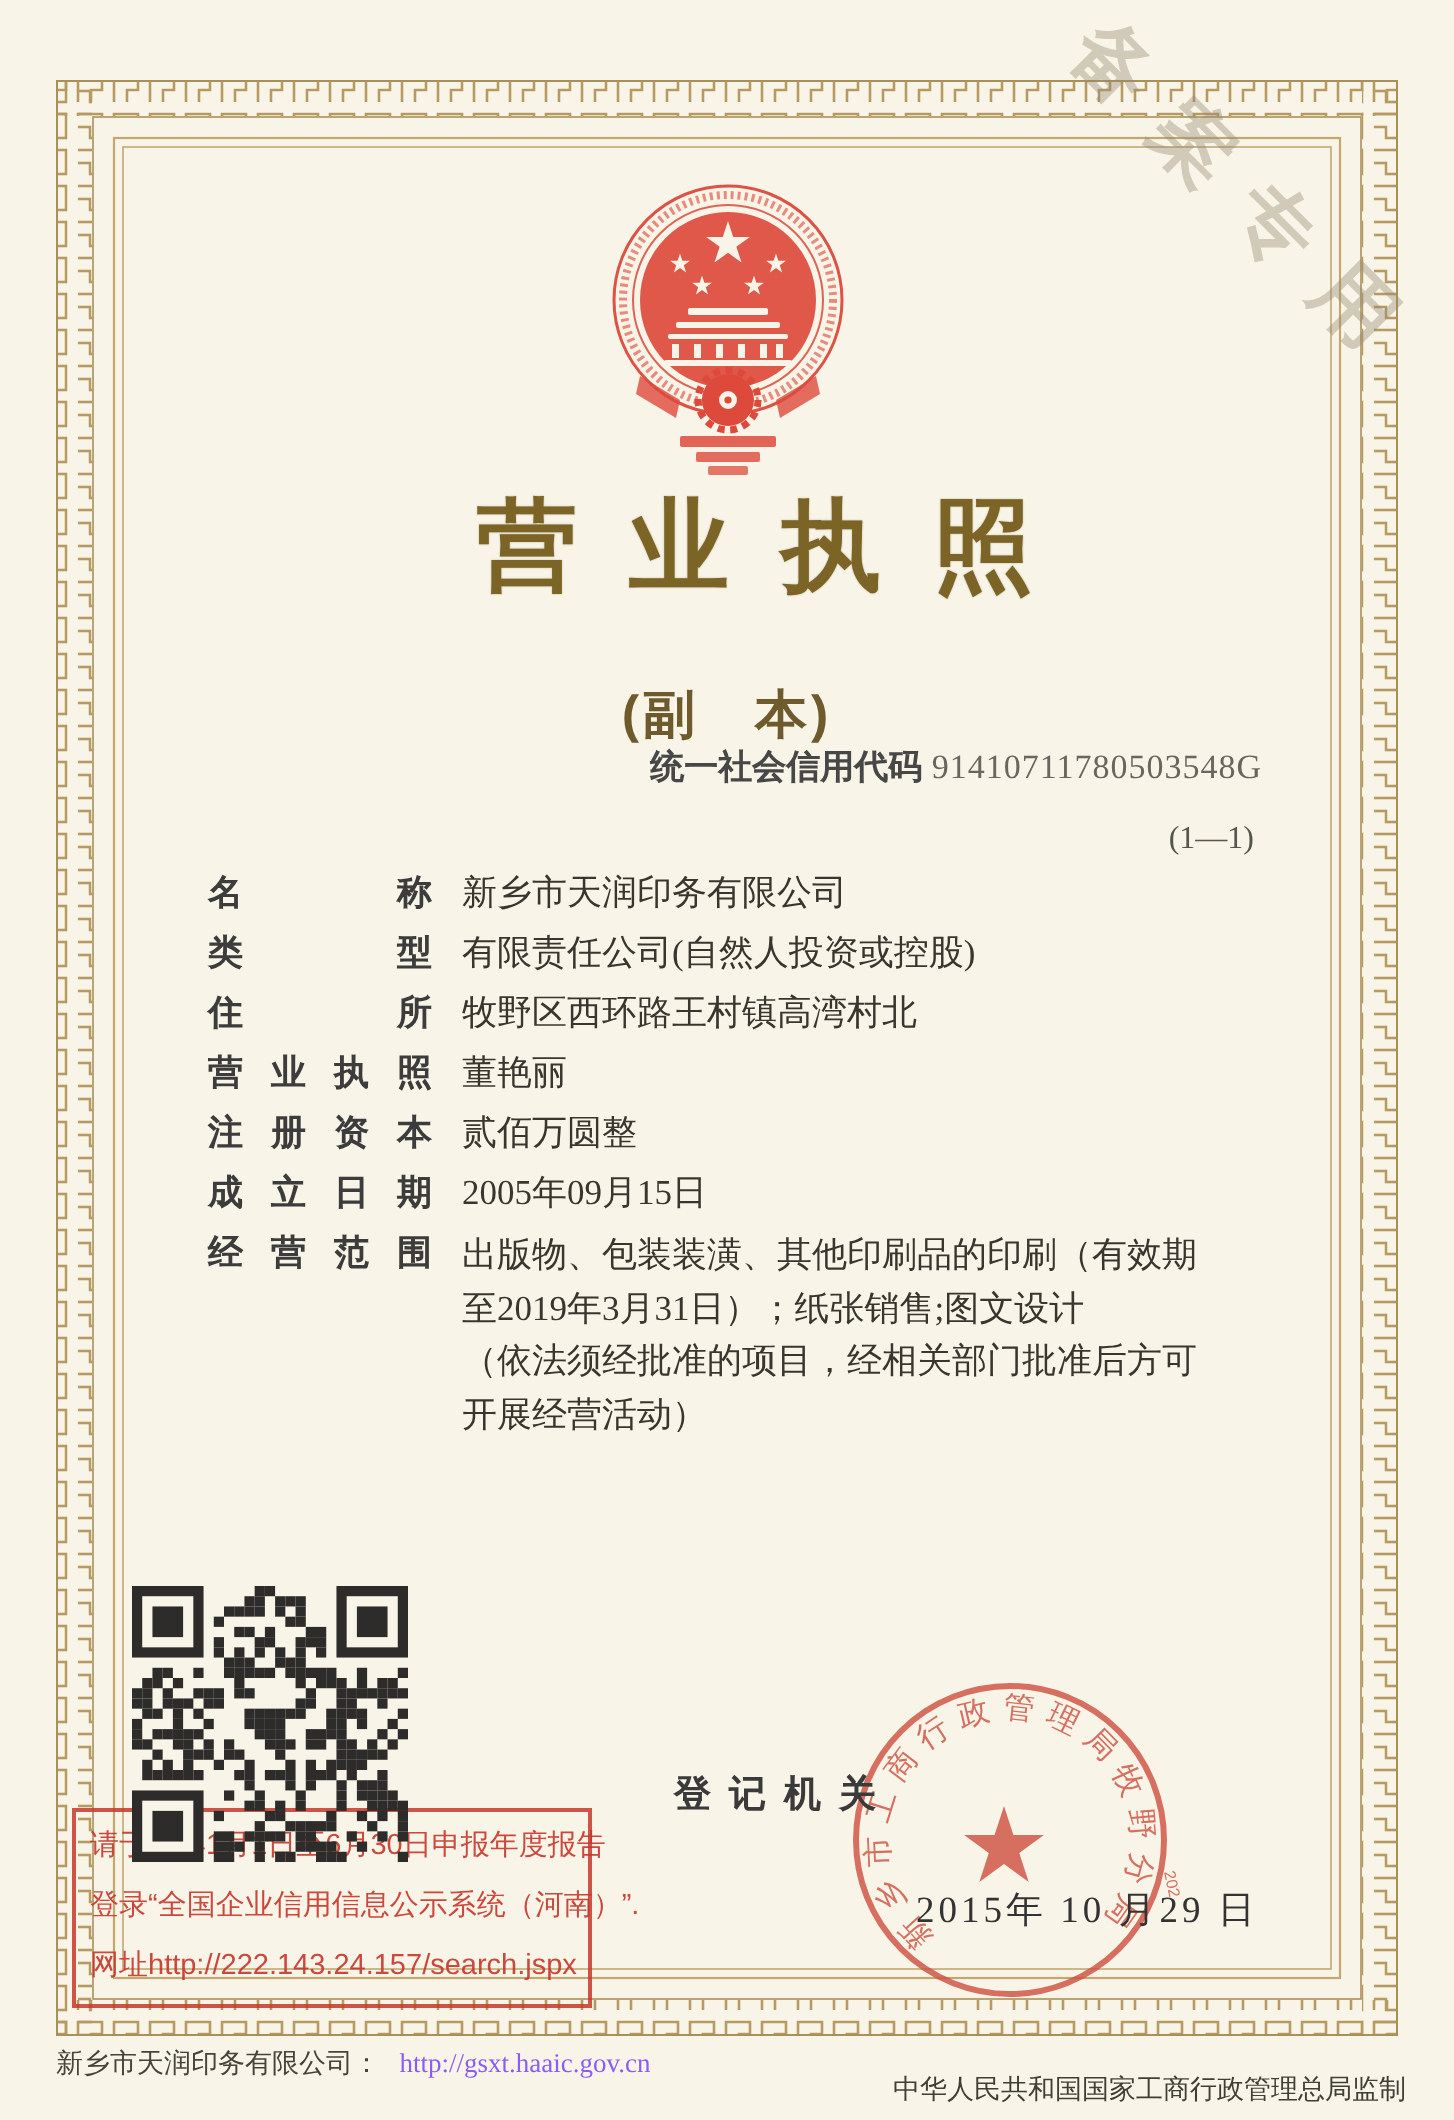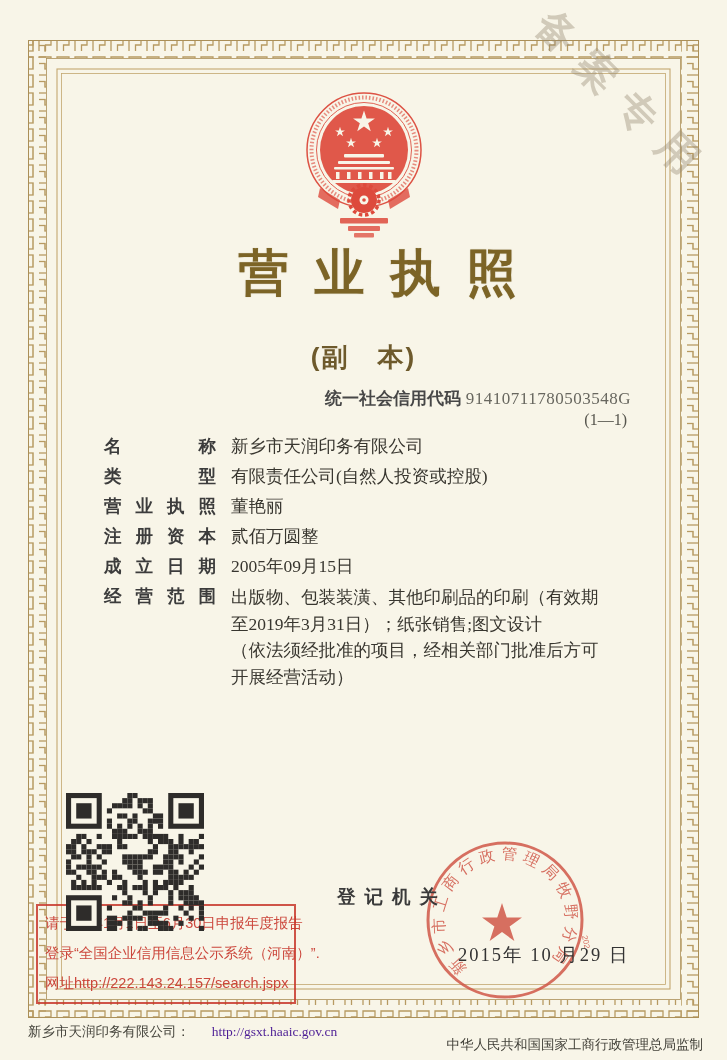--- a/index.html
+++ b/index.html
@@ -24,21 +24,21 @@
     position:absolute;left:0;right:0;top:240px;z-index:2;
     text-align:center;font-size:50px;font-weight:bold;
     letter-spacing:0.52em;padding-left:0.52em;
     color:#7c6426;text-shadow:0 0 1px rgba(90,70,20,.4);margin-left:28px;
   }
   .subtitle{
     position:absolute;left:0;right:0;top:340px;z-index:2;
     text-align:center;font-size:26px;font-weight:bold;
     color:#6e5a2c;letter-spacing:2px;
   }
-  .credit-line{position:absolute;right:96px;top:387px;z-index:2;font-size:17px;white-space:nowrap;}
+  .credit-line{position:absolute;right:96px;top:372px;z-index:2;font-size:17px;white-space:nowrap;}
   .credit-label{font-weight:bold;color:#474747;}
   .credit-code{font-family:"Liberation Serif",serif;color:#68675f;letter-spacing:0.5px;}
   .page-no{
     position:absolute;right:100px;top:411px;z-index:2;
     font-family:"Liberation Serif",serif;font-size:16px;color:#57564e;
   }
   
   .rows{position:absolute;left:104px;top:436px;width:500px;z-index:2;}
   .row{display:flex;align-items:flex-start;margin-bottom:9px;}
   .row-label{
@@ -64,21 +64,21 @@
     font-size:18.5px;font-weight:bold;letter-spacing:9px;color:#3a3a3a;white-space:nowrap;text-align:right;
   }
   .seal{position:absolute;left:416px;top:836px;z-index:2;opacity:.82;}
   .reg-date{
     position:absolute;left:458px;top:942px;z-index:6;
     font-size:18.5px;color:#333;letter-spacing:2px;white-space:nowrap;
     font-family:"Liberation Serif",serif;
   }
   
   .footer-left{position:absolute;left:28px;top:1023px;z-index:2;font-size:13.5px;color:#45443c;white-space:nowrap;}
-  .footer-left .url{font-family:"Liberation Serif",serif;color:#4c1d95;margin-left:18px;}
+  .footer-left .url{font-family:"Liberation Serif",serif;color:#8b5cf6;margin-left:6px;}
   .footer-right{position:absolute;right:24px;top:1036px;z-index:2;font-size:13.5px;color:#403f37;white-space:nowrap;}
 </style>
 </head>
 <body>
 
 <div class="page">
 
   <svg class="frame" width="727" height="1060" viewBox="0 0 727 1060">
     <defs>
       <pattern id="mh" width="18" height="18" patternUnits="userSpaceOnUse">
@@ -146,20 +146,24 @@
   <div class="page-no">(1—1)</div>
 
   <div class="rows">
     <div class="row">
       <span class="row-label">名称</span>
       <span class="row-value">新乡市天润印务有限公司</span>
     </div>
     <div class="row">
       <span class="row-label">类型</span>
       <span class="row-value">有限责任公司(自然人投资或控股)</span>
+    </div>
+    <div class="row">
+      <span class="row-label">住所</span>
+      <span class="row-value">牧野区西环路王村镇高湾村北</span>
     </div>
     <div class="row">
       <span class="row-label">营业执照</span>
       <span class="row-value">董艳丽</span>
     </div>
     <div class="row">
       <span class="row-label">注册资本</span>
       <span class="row-value">贰佰万圆整</span>
     </div>
     <div class="row">

